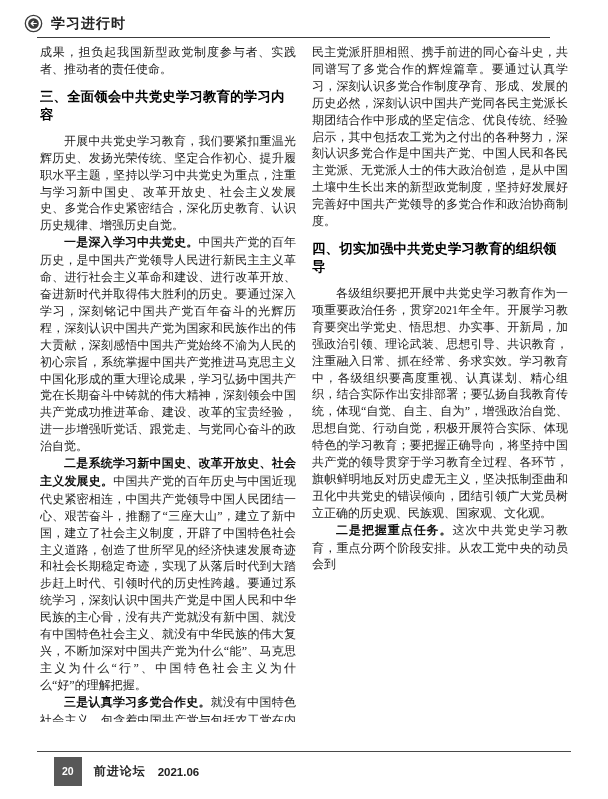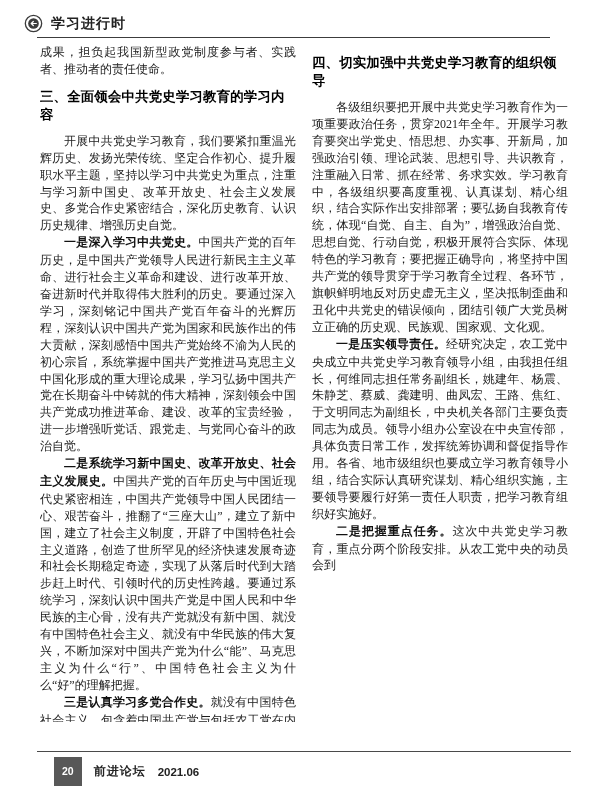--- a/index.html
+++ b/index.html
@@ -91,23 +91,23 @@
   <section class="column">
     <p class="para cont">成果，担负起我国新型政党制度参与者、实践者、推动者的责任使命。</p>
     <h2 class="sec-heading">三、全面领会中共党史学习教育的学习内容</h2>
     <p class="para">开展中共党史学习教育，我们要紧扣重温光辉历史、发扬光荣传统、坚定合作初心、提升履职水平主题，坚持以学习中共党史为重点，注重与学习新中国史、改革开放史、社会主义发展史、多党合作史紧密结合，深化历史教育、认识历史规律、增强历史自觉。</p>
     <p class="para"><b class="lead">一是深入学习中共党史。</b><span>中国共产党的百年历史，是中国共产党领导人民进行新民主主义革命、进行社会主义革命和建设、进行改革开放、奋进新时代并取得伟大胜利的历史。要通过深入学习，深刻铭记中国共产党百年奋斗的光辉历程，深刻认识中国共产党为国家和民族作出的伟大贡献，深刻感悟中国共产党始终不渝为人民的初心宗旨，系统掌握中国共产党推进马克思主义中国化形成的重大理论成果，学习弘扬中国共产党在长期奋斗中铸就的伟大精神，深刻领会中国共产党成功推进革命、建设、改革的宝贵经验，进一步增强听党话、跟党走、与党同心奋斗的政治自觉。</span></p>
     <p class="para"><b class="lead">二是系统学习新中国史、改革开放史、社会主义发展史。</b><span>中国共产党的百年历史与中国近现代史紧密相连，中国共产党领导中国人民团结一心、艰苦奋斗，推翻了“三座大山”，建立了新中国，建立了社会主义制度，开辟了中国特色社会主义道路，创造了世所罕见的经济快速发展奇迹和社会长期稳定奇迹，实现了从落后时代到大踏步赶上时代、引领时代的历史性跨越。要通过系统学习，深刻认识中国共产党是中国人民和中华民族的主心骨，没有共产党就没有新中国、就没有中国特色社会主义、就没有中华民族的伟大复兴，不断加深对中国共产党为什么“能”、马克思主义为什么“行”、中国特色社会主义为什么“好”的理解把握。</span></p>
     <p class="para"><b class="lead">三是认真学习多党合作史。</b><span>就没有中国特色社会主义，包含着中国共产党与包括农工党在内各</span></p>
   </section>
 
   <section class="column">
+    <p class="para cont">民主党派肝胆相照、携手前进的同心奋斗史，共同谱写了多党合作的辉煌篇章。要通过认真学习，深刻认识多党合作制度孕育、形成、发展的历史必然，深刻认识中国共产党同各民主党派长期团结合作中形成的坚定信念、优良传统、经验启示，其中包括农工党为之付出的各种努力，深刻认识多党合作是中国共产党、中国人民和各民主党派、无党派人士的伟大政治创造，是从中国土壤中生长出来的新型政党制度，坚持好发展好完善好中国共产党领导的多党合作和政治协商制度。</p>
     <h2 class="sec-heading">四、切实加强中共党史学习教育的组织领导</h2>
     <p class="para">各级组织要把开展中共党史学习教育作为一项重要政治任务，贯穿2021年全年。开展学习教育要突出学党史、悟思想、办实事、开新局，加强政治引领、理论武装、思想引导、共识教育，注重融入日常、抓在经常、务求实效。学习教育中，各级组织要高度重视、认真谋划、精心组织，结合实际作出安排部署；要弘扬自我教育传统，体现“自觉、自主、自为”，增强政治自觉、思想自觉、行动自觉，积极开展符合实际、体现特色的学习教育；要把握正确导向，将坚持中国共产党的领导贯穿于学习教育全过程、各环节，旗帜鲜明地反对历史虚无主义，坚决抵制歪曲和丑化中共党史的错误倾向，团结引领广大党员树立正确的历史观、民族观、国家观、文化观。</p>
-    <p class="para"><b class="lead">一是压实领导责任。</b><span>经研究决定，农工党中央成立中共党史学习教育领导小组，由我担任组长，何维同志担任常务副组长，姚建年、杨震、朱静芝、蔡威、龚建明、曲凤宏、王路、焦红、于文明同志为副组长，中央机关各部门主要负责同志为成员。领导小组办公室设在中央宣传部，具体负责日常工作，发挥统筹协调和督促指导作用。各省、地市级组织也要成立学习教育领导小组，结合实际认真研究谋划、精心组织实施，主要领导要履行好第一责任人职责，把学习教育组织好实施好。</span></p>
     <p class="para"><b class="lead">二是把握重点任务。</b><span>这次中共党史学习教育，重点分两个阶段安排。从农工党中央的动员会到</span></p>
   </section>
 
 </main>
 
 <footer>
   <div class="footer-rule"></div>
   <div class="footer-row">
     <span class="page-badge">20</span>
     <span class="journal-name">前进论坛</span>

